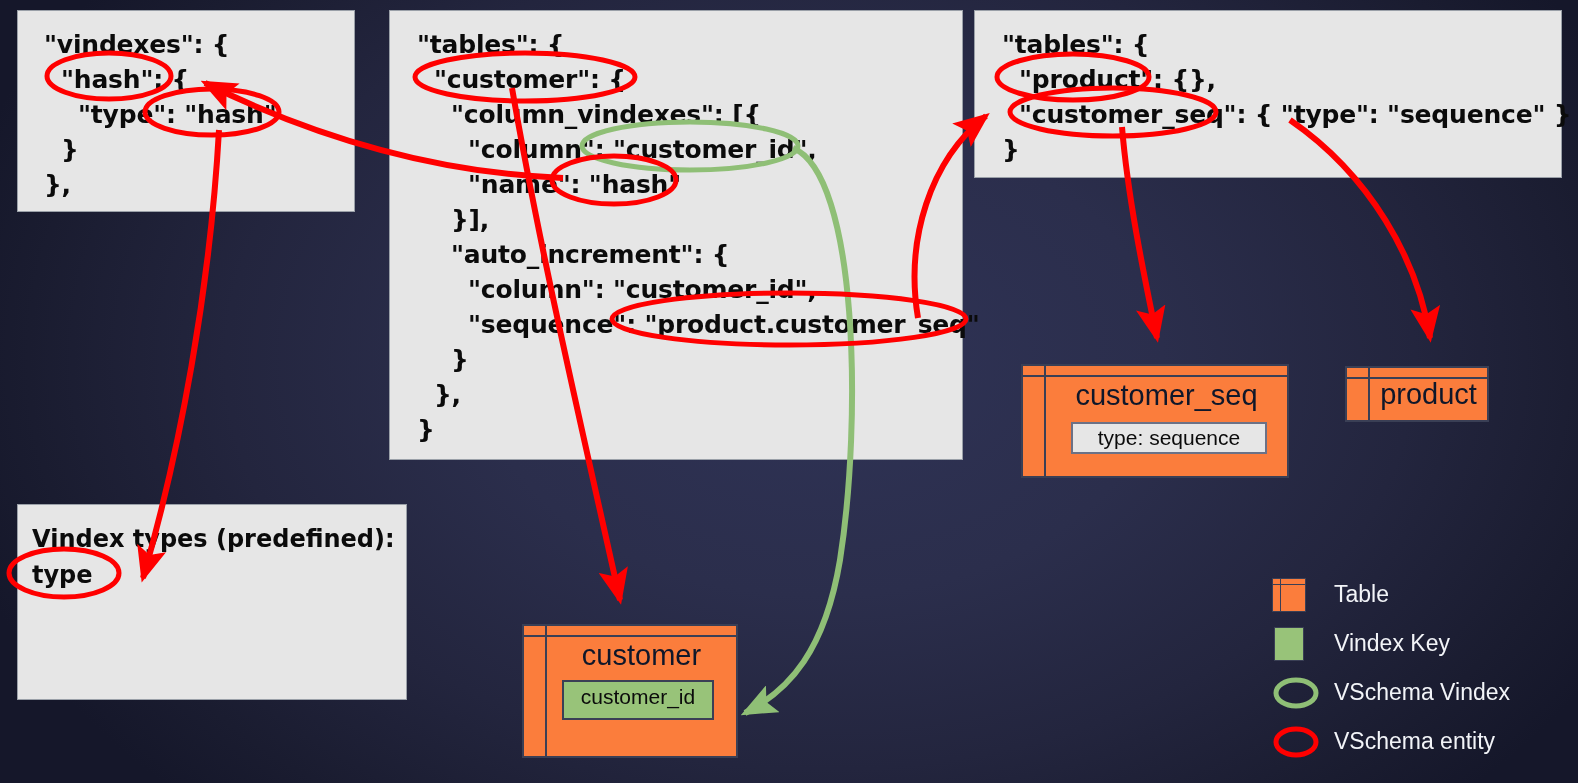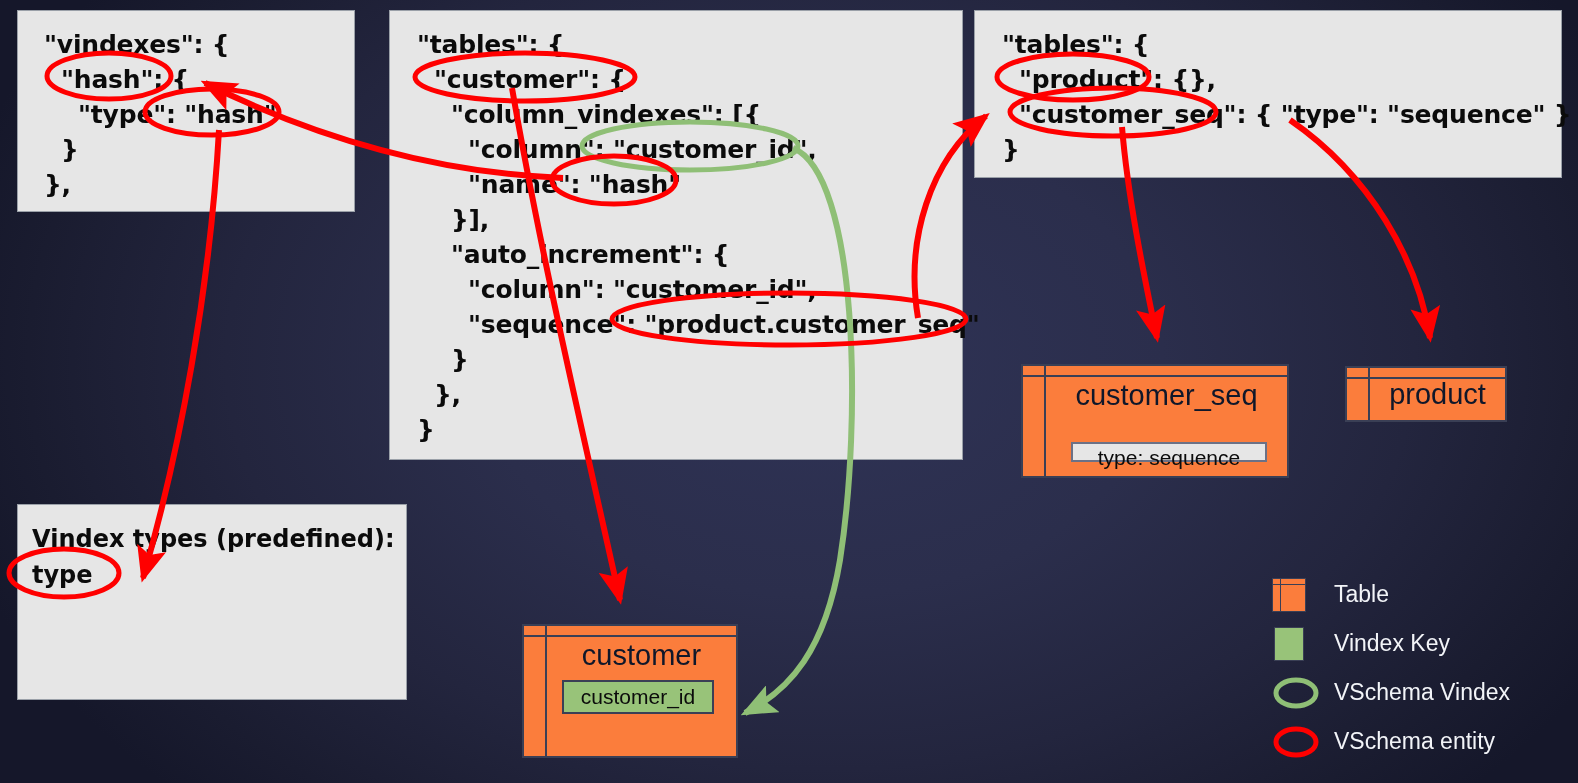--- a/index.html
+++ b/index.html
@@ -201,31 +201,31 @@
 }</div>
 
   <div class="panel" style="left:17px; top:504px; width:390px; height:196px;"></div>
   <div class="note-title" style="left:32px; top:521px;">Vindex types (predefined):</div>
   <div class="note-title" style="left:32px; top:557px;">type</div>
 
   <div class="tbl" style="left:514px; top:624px; width:216px; height:134px;margin-left:8px;">
     <div class="strip-top"></div>
     <div class="strip-left"></div>
     <div class="tname">customer</div>
-    <div class="pk" style="left:38px; top:54px; width:152px; height:34px; line-height:30px;">customer_id</div>
+    <div class="pk" style="left:38px; top:54px; width:152px; height:40px; line-height:30px;">customer_id</div>
   </div>
 
   <div class="tbl" style="left:1021px; top:364px; width:268px; height:114px;">
     <div class="strip-top"></div>
     <div class="strip-left"></div>
     <div class="tname">customer_seq</div>
-    <div class="attr" style="left:48px; top:56px; width:196px; height:20px; line-height:28px;margin-top:20px;">type: sequence</div>
+    <div class="attr" style="left:48px; top:56px; width:196px; height:32px; line-height:28px;">type: sequence</div>
   </div>
 
-  <div class="tbl" style="left:1345px; top:366px; width:162px; height:56px;">
+  <div class="tbl" style="left:1345px; top:366px; width:144px; height:56px;">
     <div class="strip-top"></div>
     <div class="strip-left"></div>
     <div class="tname" style="top:10px;">product</div>
   </div>
 
   <svg id="overlay" viewBox="0 0 1578 783" xmlns="http://www.w3.org/2000/svg">
     <defs>
       <marker id="redhead" markerWidth="6" markerHeight="5" refX="5.2" refY="2.5" orient="auto" markerUnits="strokeWidth">
         <path d="M0,0 L6,2.5 L0,5 L1.2,2.5 z" fill="#ff0000"></path>
       </marker>

